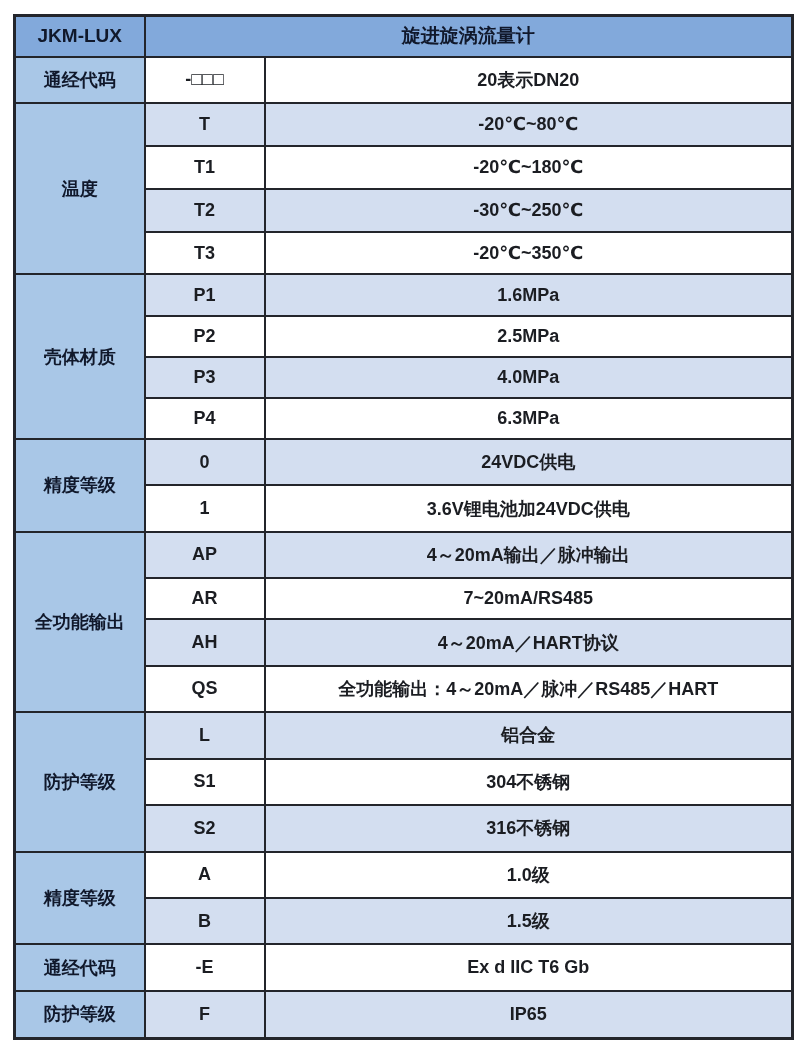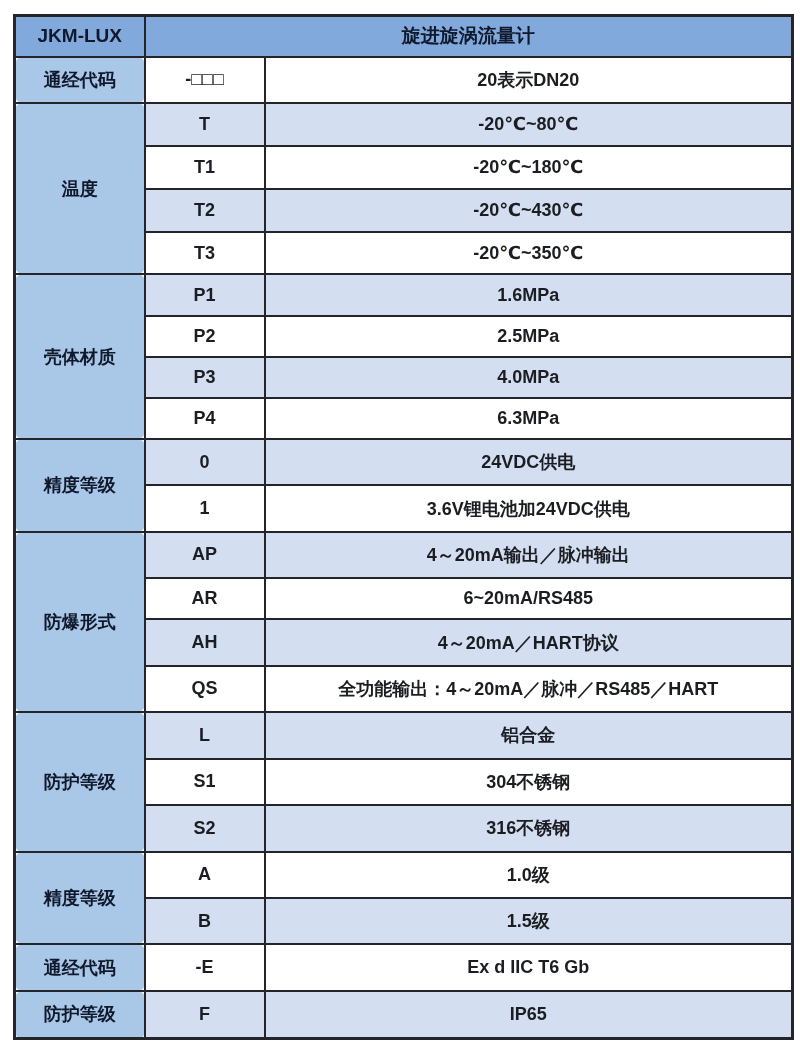--- a/index.html
+++ b/index.html
@@ -46,21 +46,20 @@
   col.c3{width:528px;}
   tr.head{height:41px;}
   tr.head td{
     background:var(--header-blue);
     font-size:19px;
     color:#10182b;
   }
   td.cat{
     background:var(--category-blue);
     color:#10182b;
-    border-radius:8px;
   }
   tr td.code, tr td.val{background:var(--row-white);}
   tr.alt td.code, tr.alt td.val{background:var(--row-blue);}
 </style>
 </head>
 <body>
 
 <div class="page">
   <table class="spec">
     <colgroup>
@@ -85,21 +84,21 @@
         <td class="cat" rowspan="4">温度</td>
         <td class="code">T</td>
         <td class="val">-20℃~80℃</td>
       </tr>
       <tr>
         <td class="code">T1</td>
         <td class="val">-20℃~180℃</td>
       </tr>
       <tr class="alt">
         <td class="code">T2</td>
-        <td class="val">-20℃~430℃</td>
+        <td class="val">-30℃~250℃</td>
       </tr>
       <tr>
         <td class="code">T3</td>
         <td class="val">-20℃~350℃</td>
       </tr>
 
       <tr class="alt">
         <td class="cat" rowspan="4">壳体材质</td>
         <td class="code">P1</td>
         <td class="val">1.6MPa</td>
@@ -121,27 +120,27 @@
         <td class="cat" rowspan="2">精度等级</td>
         <td class="code">0</td>
         <td class="val">24VDC供电</td>
       </tr>
       <tr>
         <td class="code">1</td>
         <td class="val">3.6V锂电池加24VDC供电</td>
       </tr>
 
       <tr class="alt">
-        <td class="cat" rowspan="4">防爆形式</td>
+        <td class="cat" rowspan="4">全功能输出</td>
         <td class="code">AP</td>
         <td class="val">4～20mA输出／脉冲输出</td>
       </tr>
       <tr>
         <td class="code">AR</td>
-        <td class="val">6~20mA/RS485</td>
+        <td class="val">7~20mA/RS485</td>
       </tr>
       <tr class="alt">
         <td class="code">AH</td>
         <td class="val">4～20mA／HART协议</td>
       </tr>
       <tr>
         <td class="code">QS</td>
         <td class="val">全功能输出：4～20mA／脉冲／RS485／HART</td>
       </tr>
 

